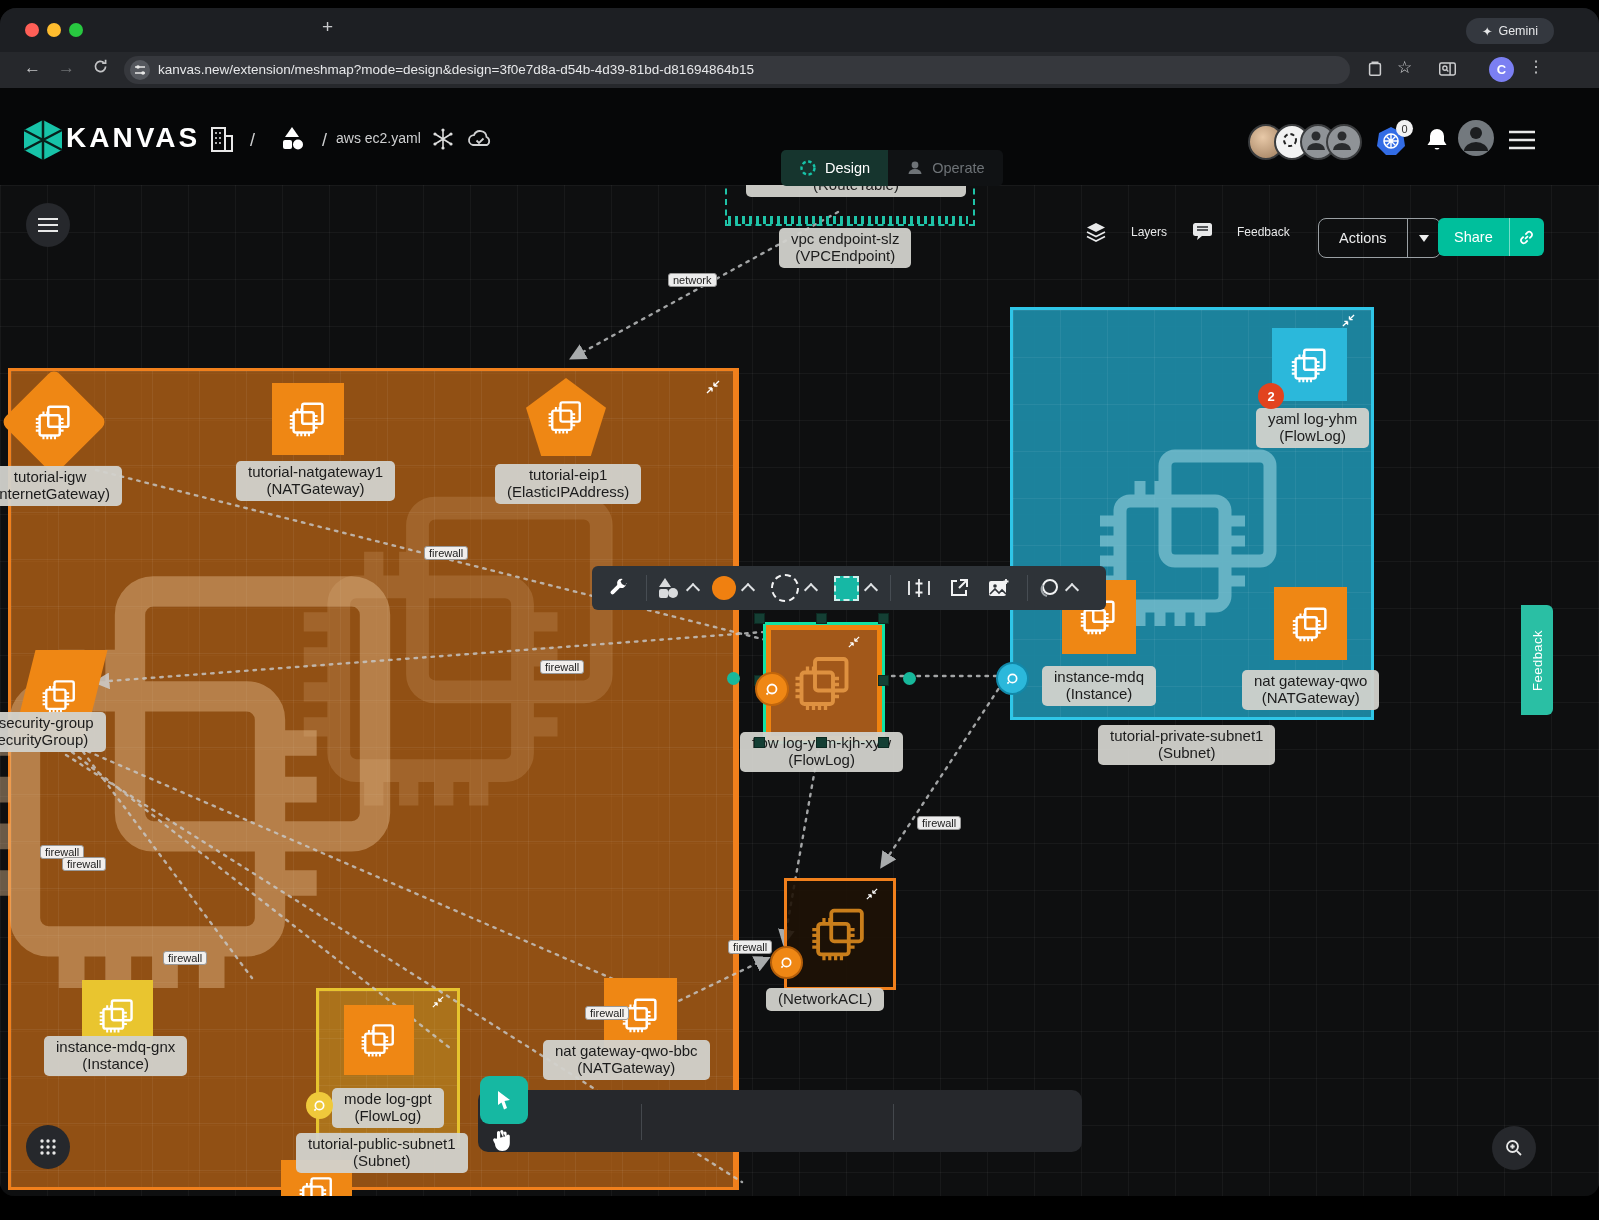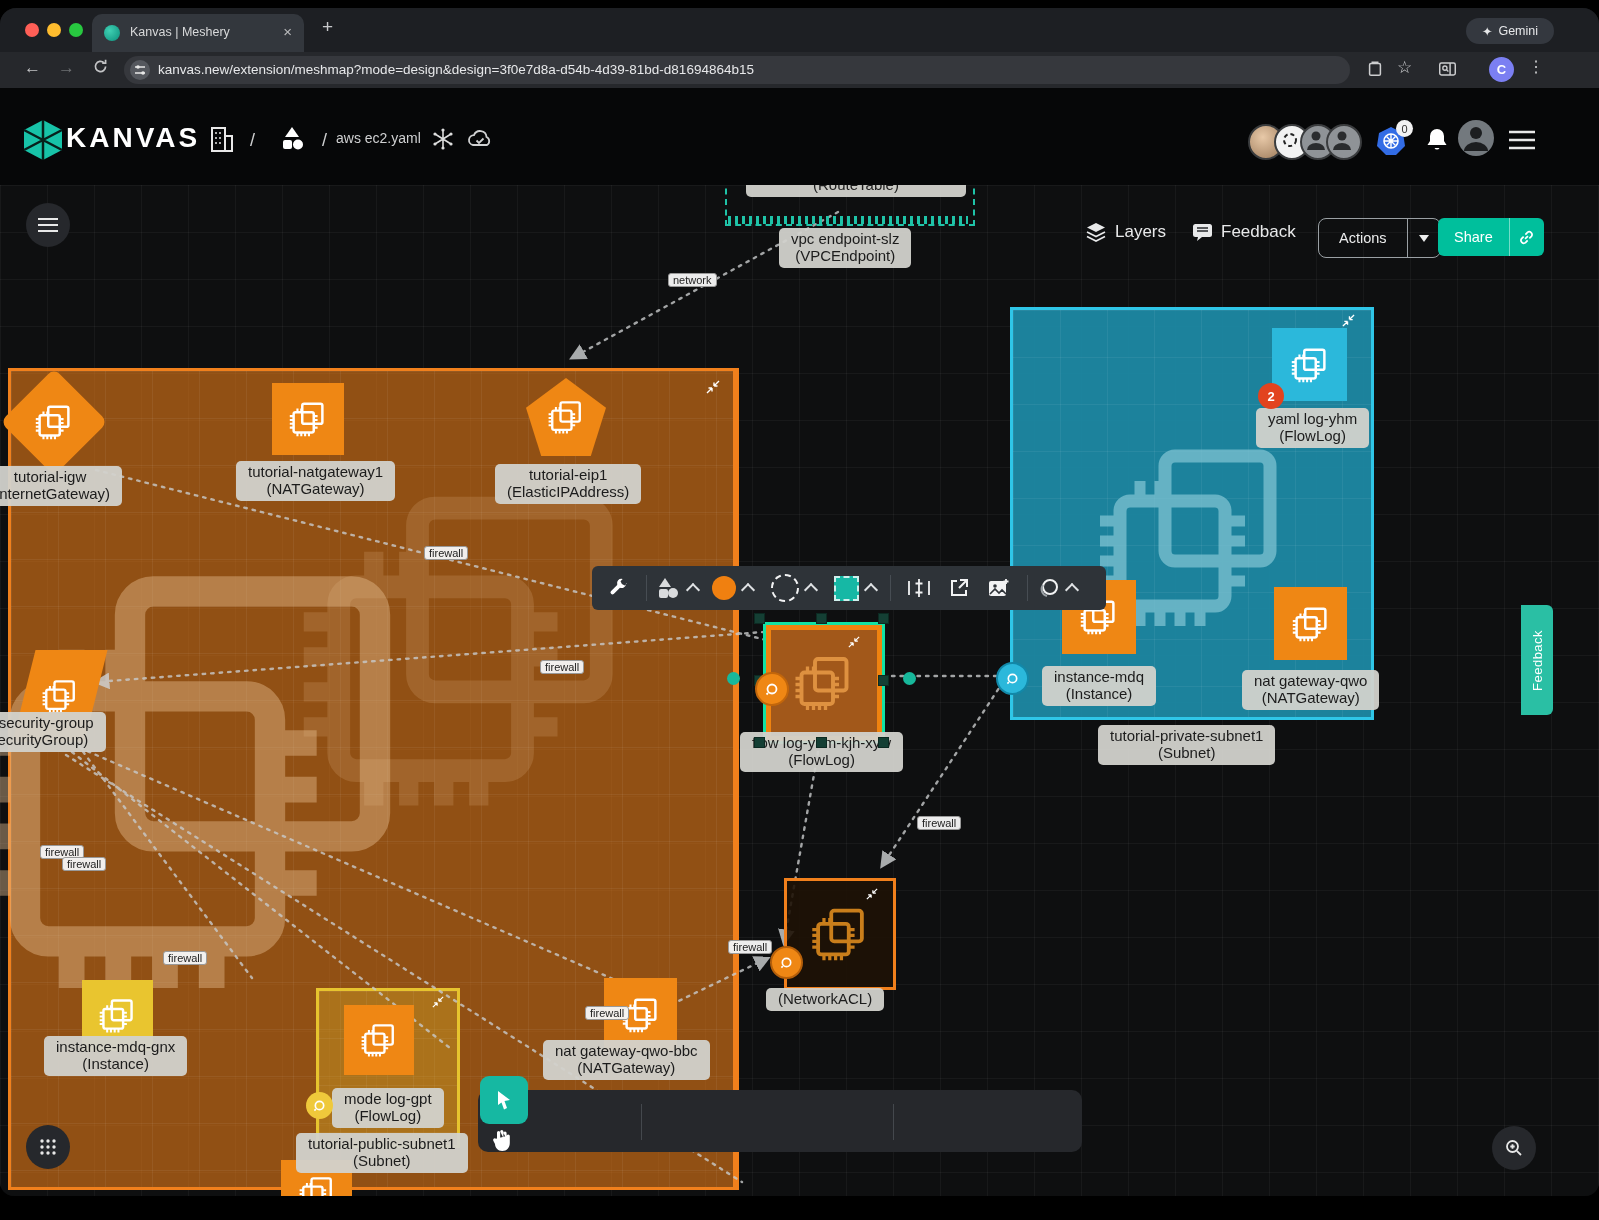--- a/index.html
+++ b/index.html
@@ -46,21 +46,21 @@
       linear-gradient(90deg,rgba(255,255,255,.06) 1px,transparent 1px);background-size:47px 47px;}
   .wm{position:absolute;pointer-events:none;}
   .nsq{position:absolute;display:flex;align-items:center;justify-content:center;color:#fff;}
   .lbl{position:absolute;background:rgba(210,210,204,.95);color:#1c1c1c;border-radius:5px;
     font-size:15px;line-height:1.13;text-align:center;padding:3px 12px;white-space:nowrap;z-index:6;}
   .elbl{position:absolute;background:rgba(244,244,244,.97);color:#222;border-radius:3px;
     font-size:11px;padding:0 4px;z-index:6;border:1px solid #999;margin-top:28px;}
   .badge{position:absolute;border-radius:50%;display:flex;align-items:center;justify-content:center;z-index:7;}
   .cicon{position:absolute;z-index:7;}
   .cbtn{position:absolute;border-radius:50%;background:#26282c;display:flex;align-items:center;justify-content:center;z-index:25;}
-  .topbtn{position:absolute;top:214px;display:flex;align-items:center;gap:8px;color:#e8e9ea;font-size:17px;z-index:25;}
+  .topbtn{position:absolute;top:214px;display:flex;align-items:center;gap:24px;color:#e8e9ea;font-size:12px;z-index:25;}
   .actions{position:absolute;left:1318px;top:210px;height:38px;border:1px solid #9aa0a4;border-radius:8px;
     display:flex;align-items:center;color:#eceded;font-size:14.5px;z-index:25;}
   .share{position:absolute;left:1438px;top:210px;height:38px;background:#00bf9c;border-radius:6px;
     display:flex;align-items:center;color:#fff;font-size:14.5px;z-index:25;}
   .feedback{position:absolute;left:1521px;top:597px;width:32px;height:110px;background:#2abfa4;border-radius:6px 0 0 6px;
     color:#fff;font-size:13px;display:flex;align-items:center;justify-content:center;z-index:25;
     writing-mode:vertical-rl;transform:rotate(180deg);letter-spacing:.5px;}
   
   .ctx{position:absolute;left:592px;top:558px;width:502px;height:44px;background:#2e3338;border-radius:6px;
     display:flex;align-items:center;z-index:10;padding:0 6px;}
@@ -91,25 +91,20 @@
       <marker id="arr" viewBox="0 0 10 10" refX="8" refY="5" markerWidth="7" markerHeight="7" orient="auto-start-reverse">
         <path d="M0 0 L10 5 L0 10 z" fill="#cfd2d4"></path>
       </marker>
     </defs>
   </svg>
 
   <div class="chrome">
     <div class="tl" style="left:25px;background:#ff5f57"></div>
     <div class="tl" style="left:47px;background:#febc2e"></div>
     <div class="tl" style="left:69px;background:#28c840"></div>
-    <div class="tab">
-      <span class="fav"></span>
-      <span class="ttl">Kanvas | Meshery</span>
-      <span class="cls">×</span>
-    </div>
     <span class="newtab">+</span>
     <div class="gem">
       <span>✦</span>
       <span>Gemini</span>
     </div>
   </div>
 
   <div class="urlrow">
     <span class="nav" style="left:24px">←</span>
     <span class="nav" style="left:58px;color:#6e7073">→</span>
@@ -213,20 +208,35 @@
       <svg width="36" height="36" viewBox="0 0 36 36">
           <circle cx="18" cy="13" r="6" fill="#1c1e20"></circle>
           <path d="M6 31a12 9 0 0 1 24 0z" fill="#1c1e20"></path>
         </svg>
     </div>
     <svg class="abs" style="left:1508px;top:42px" width="28" height="20" viewBox="0 0 28 20">
       <path d="M1 2h26M1 10h26M1 18h26" stroke="#e8e8e8" stroke-width="2.6"></path>
     </svg>
   </div>
 
+  <div class="toggle">
+    <div class="tg on">
+      <svg width="18" height="18" viewBox="0 0 18 18">
+        <circle cx="9" cy="9" r="6.5" fill="none" stroke="#17c3a8" stroke-width="2.4" stroke-dasharray="3.4 2.6"></circle>
+      </svg>
+      <span>Design</span>
+    </div>
+    <div class="tg off">
+      <svg width="18" height="18" viewBox="0 0 18 18">
+        <circle cx="9" cy="6" r="3.4" fill="#6e7377"></circle>
+          <path d="M2.5 15a6.5 5 0 0 1 13 0z" fill="#6e7377"></path>
+      </svg>
+      <span>Operate</span>
+    </div>
+  </div>
 
   <div class="canvas"></div>
 
   <div class="region" style="left:8px;top:360px;width:722px;height:816px;background-color:rgba(233,123,23,.60);
        border:3px solid #f1801c;border-right-width:6px;z-index:2"></div>
   <svg class="wm" style="left:-80px;top:490px;width:560px;height:560px;color:#e9c193;opacity:.42;z-index:3" viewBox="0 0 48 48">
       <use href="#chip"></use>
     </svg>
   <svg class="wm" style="left:260px;top:430px;width:420px;height:420px;color:#e9c193;opacity:.18;z-index:3" viewBox="0 0 48 48">
       <use href="#chip"></use>

